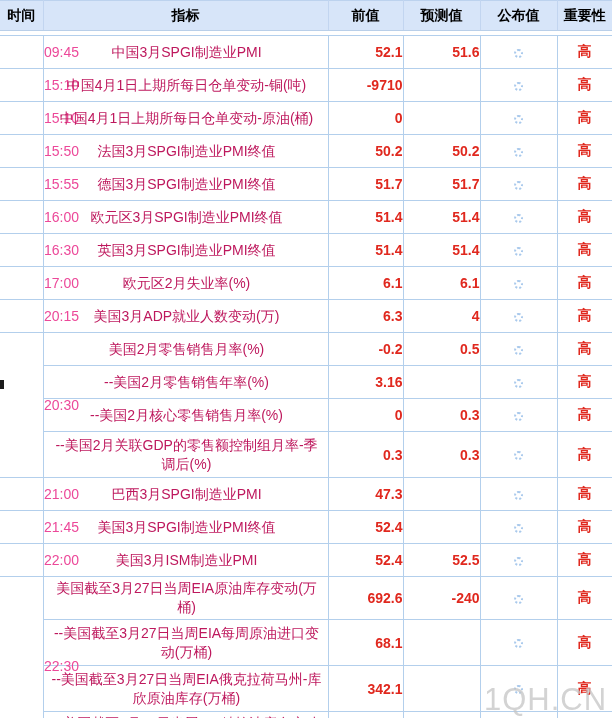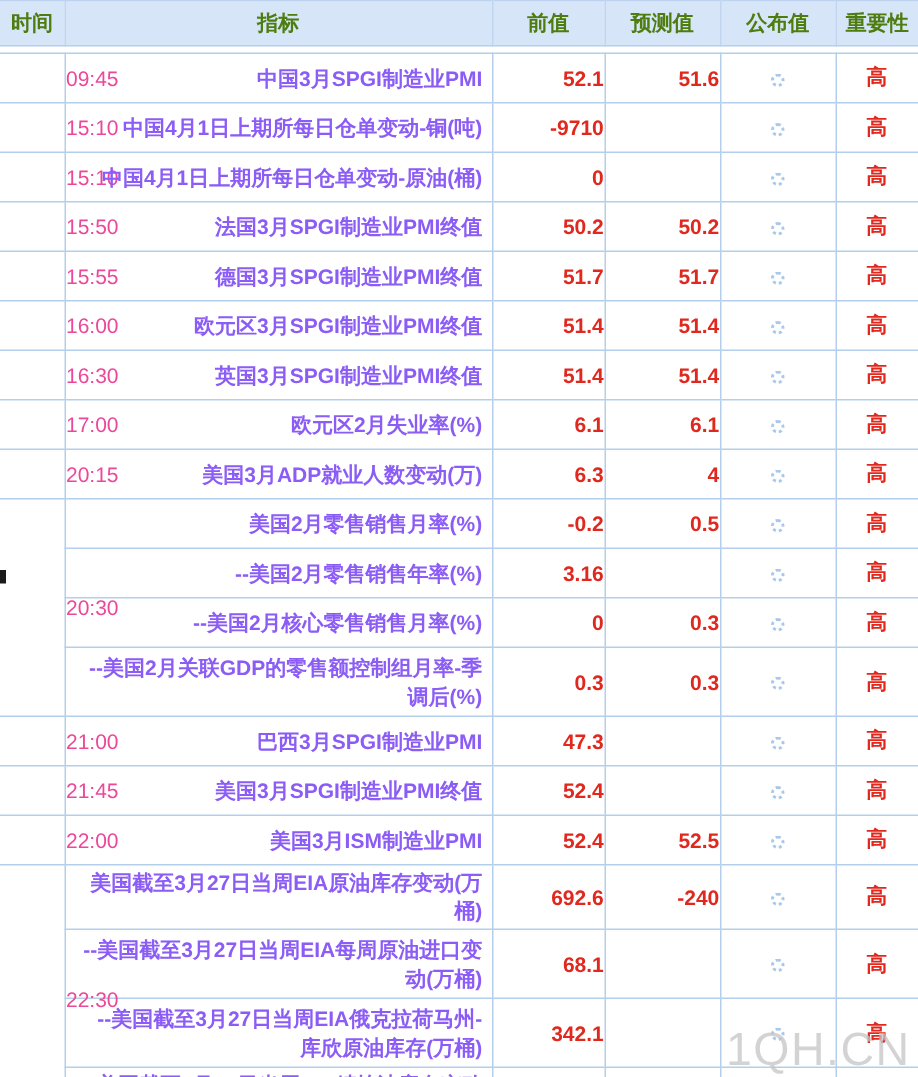--- a/index.html
+++ b/index.html
@@ -18,21 +18,21 @@
   }
   col.c-time { width: 43px; }
   col.c-indicator { width: 285px; }
   col.c-prev { width: 75px; }
   col.c-forecast { width: 77px; }
   col.c-published { width: 77px; }
   col.c-importance { width: 55px; }
 
   thead th {
     background: #d7e5f9;
-    color: #4d7c0f;
+    color: #000000;
     font-size: 14px;
     font-weight: bold;
     height: 30px;
     padding: 0;
     text-align: center;
     border: 1px solid #c2d5f0;
     border-top: 1px solid #bcd2ee;
     border-bottom: 1px solid #b9cfe9;
   }
   thead th:first-child { border-left: none; }
@@ -56,23 +56,23 @@
   tr.row.tall { height: 46px; margin-top: 16px; }
 
   td.col-time {
     color: #ec4899;
     text-align: center;
     border-left: none;
     font-weight: normal;
     padding-left: 44px;
   }
   td.col-indicator {
-    color: #8b5cf6;
-    font-weight: bold;
-    text-align: right;
+    color: #be185d;
+    font-weight: normal;
+    text-align: center;
     padding: 2px 6px 2px 8px;
     line-height: 19px;
     overflow: hidden;
   }
   td.col-num {
     color: #e0281e;
     font-weight: bold;
     text-align: right;
   }
   td.col-published { text-align: center; }

